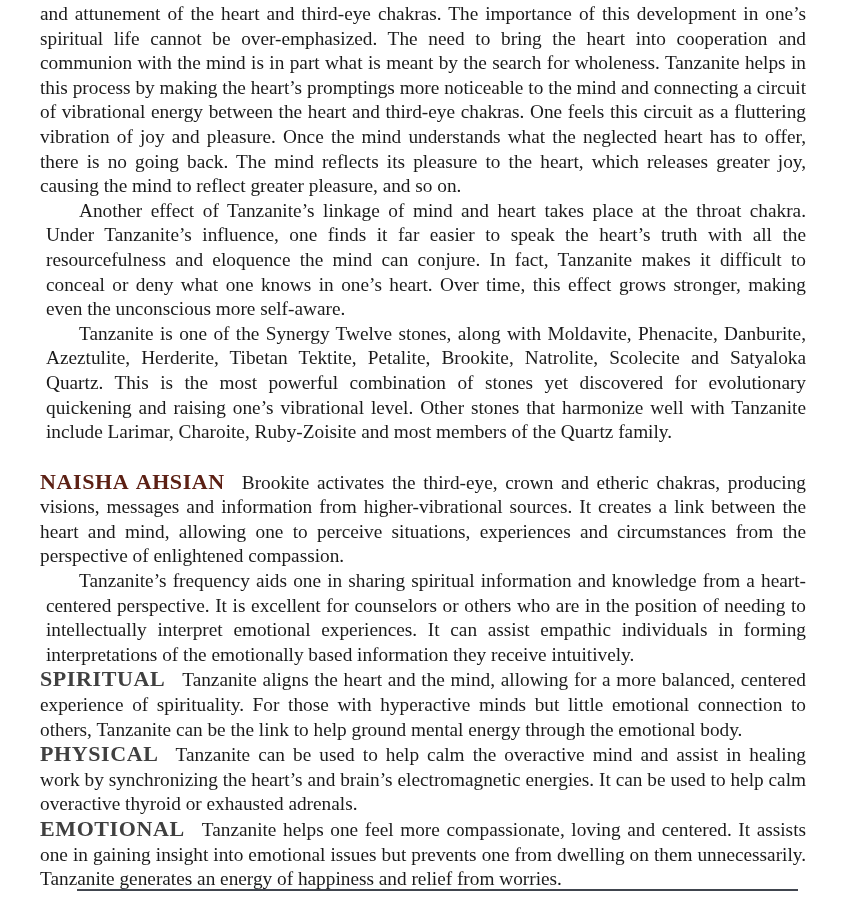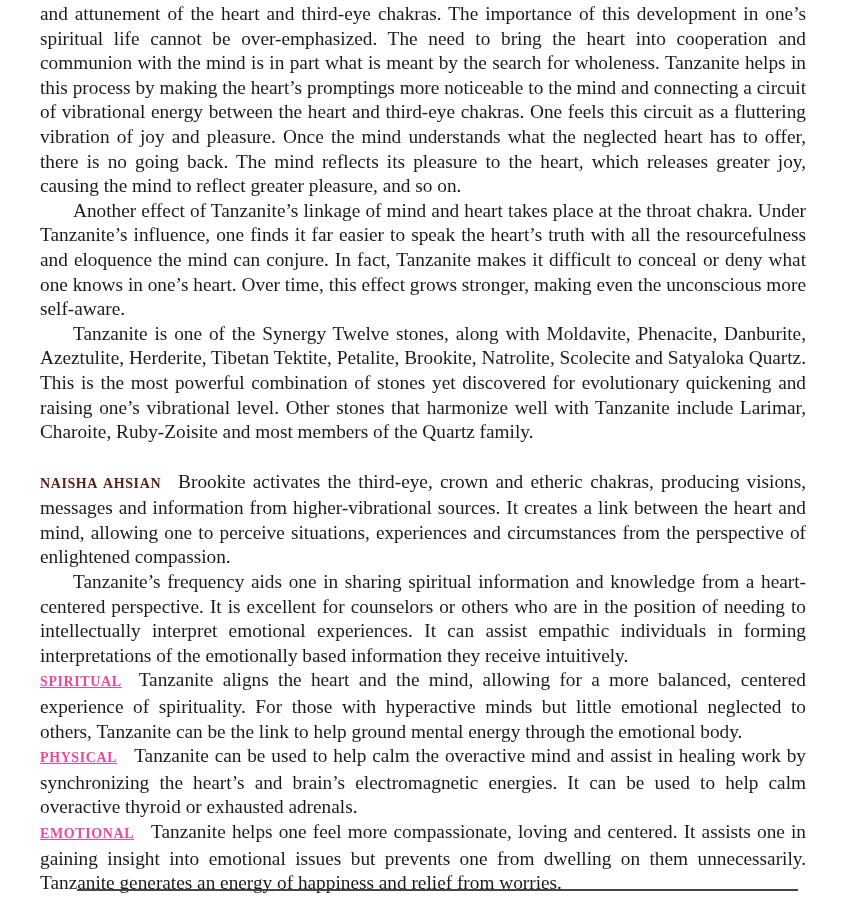--- a/index.html
+++ b/index.html
@@ -16,31 +16,31 @@
     overflow: hidden;
     padding: 2px 40px 0 40px;
     font-family: "Liberation Serif", serif;
     font-size: 19.3px;
     line-height: 24.6px;
     color: #1b1b1b;
     text-align: justify;
     border-radius: 15px;
   }
   p { margin: 0; }
-  p.indent { text-indent: 33px; }
+  p.indent { text-indent: 33px; margin-left: 6px; }
   p.section-gap { margin-top: 25px; }
   .heading {
     font-weight: bold;
-    font-size: 14px;
+    font-size: 22px;
     letter-spacing: 0.6px;
     margin-right: 17px;
     white-space: nowrap;
   }
   .heading-maroon { color: #5c2014; }
-  .heading-olive  { color: #ec4899; text-decoration: underline; }
+  .heading-olive  { color: #404040; }
   .bottom-rule {
     position: absolute;
     left: 77px;
     top: 889px;
     width: 721px;
     height: 2px;
     background: #40454e;
   }
 </style>
 </head>
@@ -54,21 +54,21 @@
 
   <p class="indent">Tanzanite is one of the Synergy Twelve stones, along with Moldavite, Phenacite, Danburite, Azeztulite, Herderite, Tibetan Tektite, Petalite, Brookite, Natrolite, Scolecite and Satyaloka Quartz. This is the most powerful combination of stones yet discovered for evolutionary quickening and raising one’s vibrational level. Other stones that harmonize well with Tanzanite include Larimar, Charoite, Ruby-Zoisite and most members of the Quartz family.</p>
 
   <p class="section-gap">
     <span class="heading heading-maroon">NAISHA AHSIAN</span><span>Brookite activates the third-eye, crown and etheric chakras, producing visions, messages and information from higher-vibrational sources. It creates a link between the heart and mind, allowing one to perceive situations, experiences and circumstances from the perspective of enlightened compassion.</span>
   </p>
 
   <p class="indent">Tanzanite’s frequency aids one in sharing spiritual information and knowledge from a heart-centered perspective. It is excellent for counselors or others who are in the position of needing to intellectually interpret emotional experiences. It can assist empathic individuals in forming interpretations of the emotionally based information they receive intuitively.</p>
 
   <p>
-    <span class="heading heading-olive">SPIRITUAL</span><span>Tanzanite aligns the heart and the mind, allowing for a more balanced, centered experience of spirituality. For those with hyperactive minds but little emotional neglected to others, Tanzanite can be the link to help ground mental energy through the emotional body.</span>
+    <span class="heading heading-olive">SPIRITUAL</span><span>Tanzanite aligns the heart and the mind, allowing for a more balanced, centered experience of spirituality. For those with hyperactive minds but little emotional connection to others, Tanzanite can be the link to help ground mental energy through the emotional body.</span>
   </p>
 
   <p>
     <span class="heading heading-olive">PHYSICAL</span><span>Tanzanite can be used to help calm the overactive mind and assist in healing work by synchronizing the heart’s and brain’s electromagnetic energies. It can be used to help calm overactive thyroid or exhausted adrenals.</span>
   </p>
 
   <p>
     <span class="heading heading-olive">EMOTIONAL</span><span>Tanzanite helps one feel more compassionate, loving and centered. It assists one in gaining insight into emotional issues but prevents one from dwelling on them unnecessarily. Tanzanite generates an energy of happiness and relief from worries.</span>
   </p>
 

